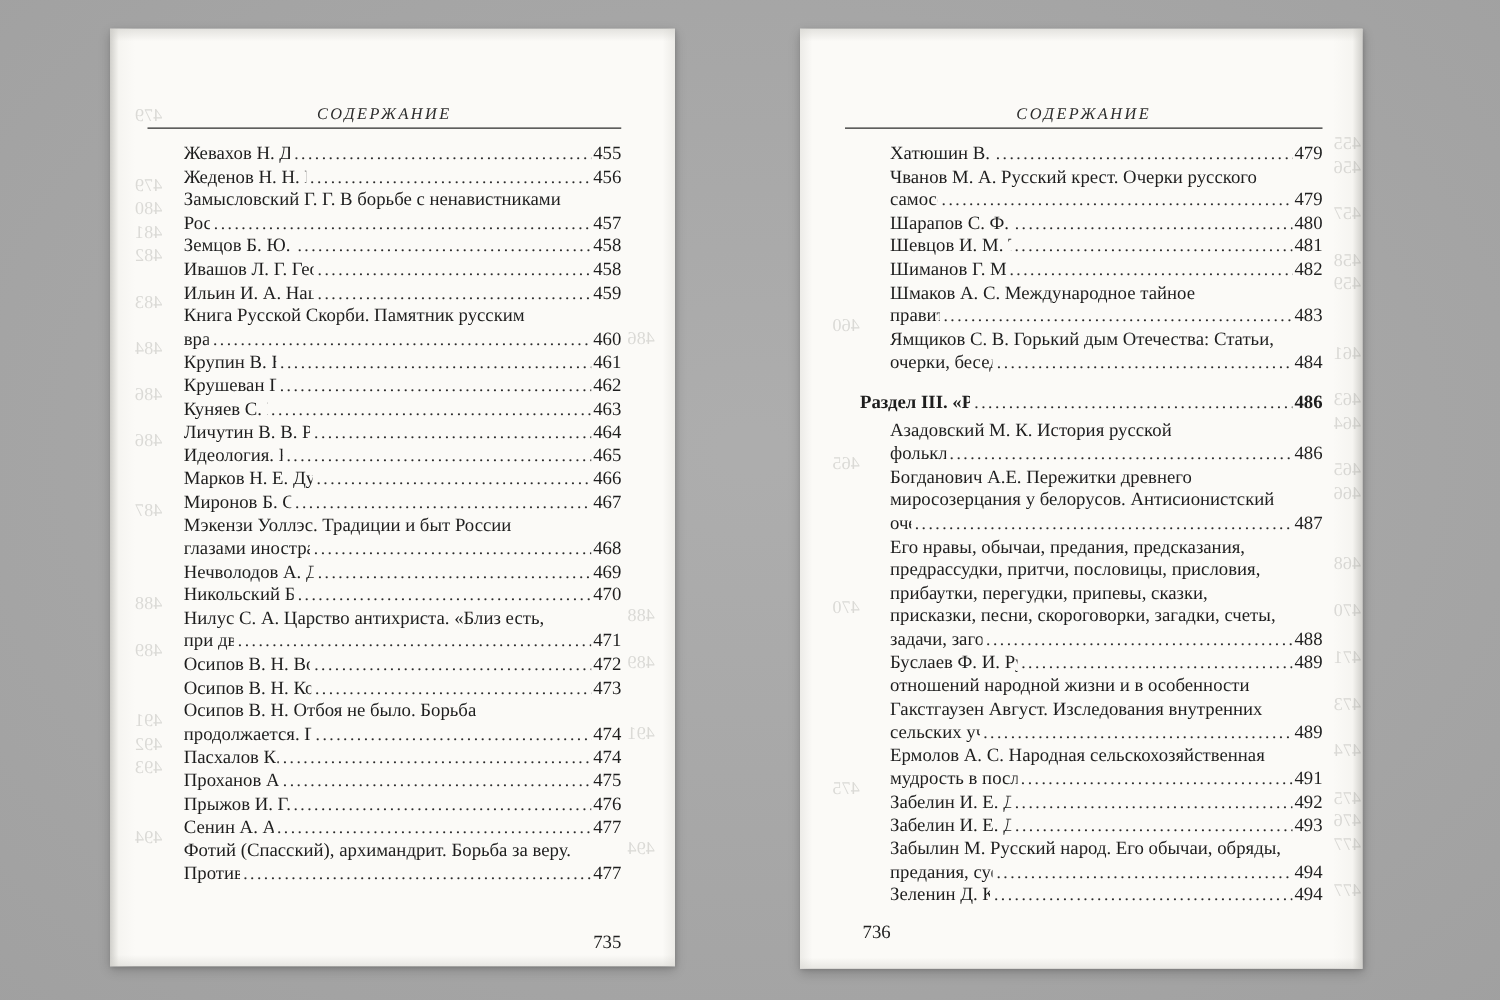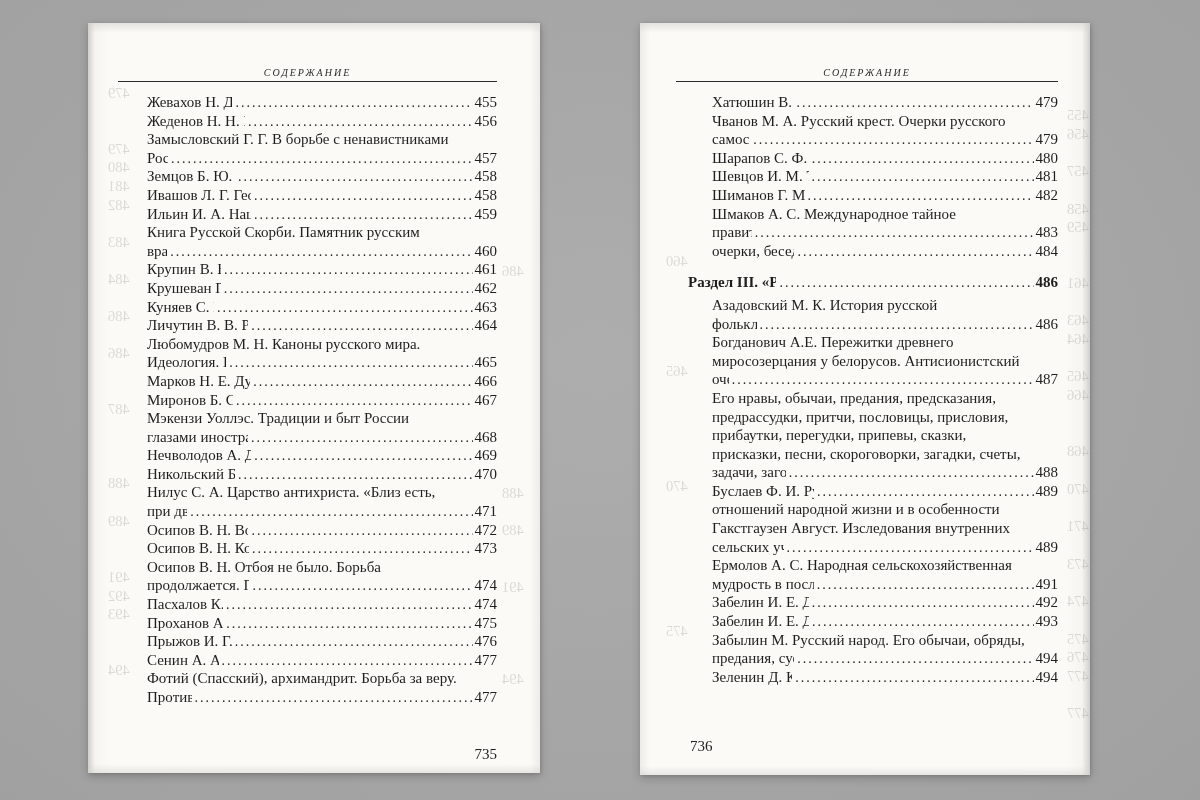--- a/index.html
+++ b/index.html
@@ -29,24 +29,24 @@
     background-image:
       linear-gradient(180deg, rgba(208,207,202,0.55) 0px, rgba(251,250,247,0) 10px),
       linear-gradient(0deg, rgba(208,207,202,0.45) 0px, rgba(251,250,247,0) 9px),
       linear-gradient(270deg, rgba(190,189,184,0.7) 0px, rgba(242,241,237,0.6) 8px, rgba(251,250,247,0) 24px),
       linear-gradient(90deg, rgba(222,221,216,0.5) 0px, rgba(251,250,247,0) 10px);
   }
   .content{position:absolute;top:0;}
   .page.left  .content{left:30px;width:379px;}
   .page.right .content{left:36px;width:382px;}
   .running-head{
-    margin-top:44px;
+    margin-top:60px;
     text-align:center;
     font-style:italic;
-    font-size:10px;
+    font-size:13px;
     letter-spacing:2px;
     color:#2b2b2b;
   }
   .head-rule{
     margin-top:3px;
     border:none;
     border-top:1.6px solid #2b2b2b;
     width:100%;
   }
   .toc{margin-top:11px;}
@@ -152,23 +152,20 @@
         </div>
         <div class="row">
           <span class="t">Куняев С. Ю. Русский дом</span>
           <span class="dots"></span>
           <span class="pg">463</span>
         </div>
         <div class="row">
           <span class="t">Личутин В. В. Размышления о русском народе</span>
           <span class="dots"></span>
           <span class="pg">464</span>
-        </div>
-        <div class="row">
-          <span class="t">Любомудров М. Н. Каноны русского мира.</span>
         </div>
         <div class="row">
           <span class="t">Идеология. Культура. Искусство.</span>
           <span class="dots"></span>
           <span class="pg">465</span>
         </div>
         <div class="row">
           <span class="t">Марков Н. Е. Думские речи. Войны темных сил</span>
           <span class="dots"></span>
           <span class="pg">466</span>
@@ -311,20 +308,23 @@
         </div>
         <div class="row">
           <span class="t">Шмаков А. С. Международное тайное</span>
         </div>
         <div class="row">
           <span class="t">правительство</span>
           <span class="dots"></span>
           <span class="pg">483</span>
         </div>
         <div class="row">
+          <span class="t">Ямщиков С. В. Горький дым Отечества: Статьи,</span>
+        </div>
+        <div class="row">
           <span class="t">очерки, беседы, комментарии, эссе.</span>
           <span class="dots"></span>
           <span class="pg">484</span>
         </div>
         <div class="row heading">
           <span class="t">Раздел III. «Русская этнография»</span>
           <span class="dots"></span>
           <span class="pg">486</span>
         </div>
         <div class="row">

